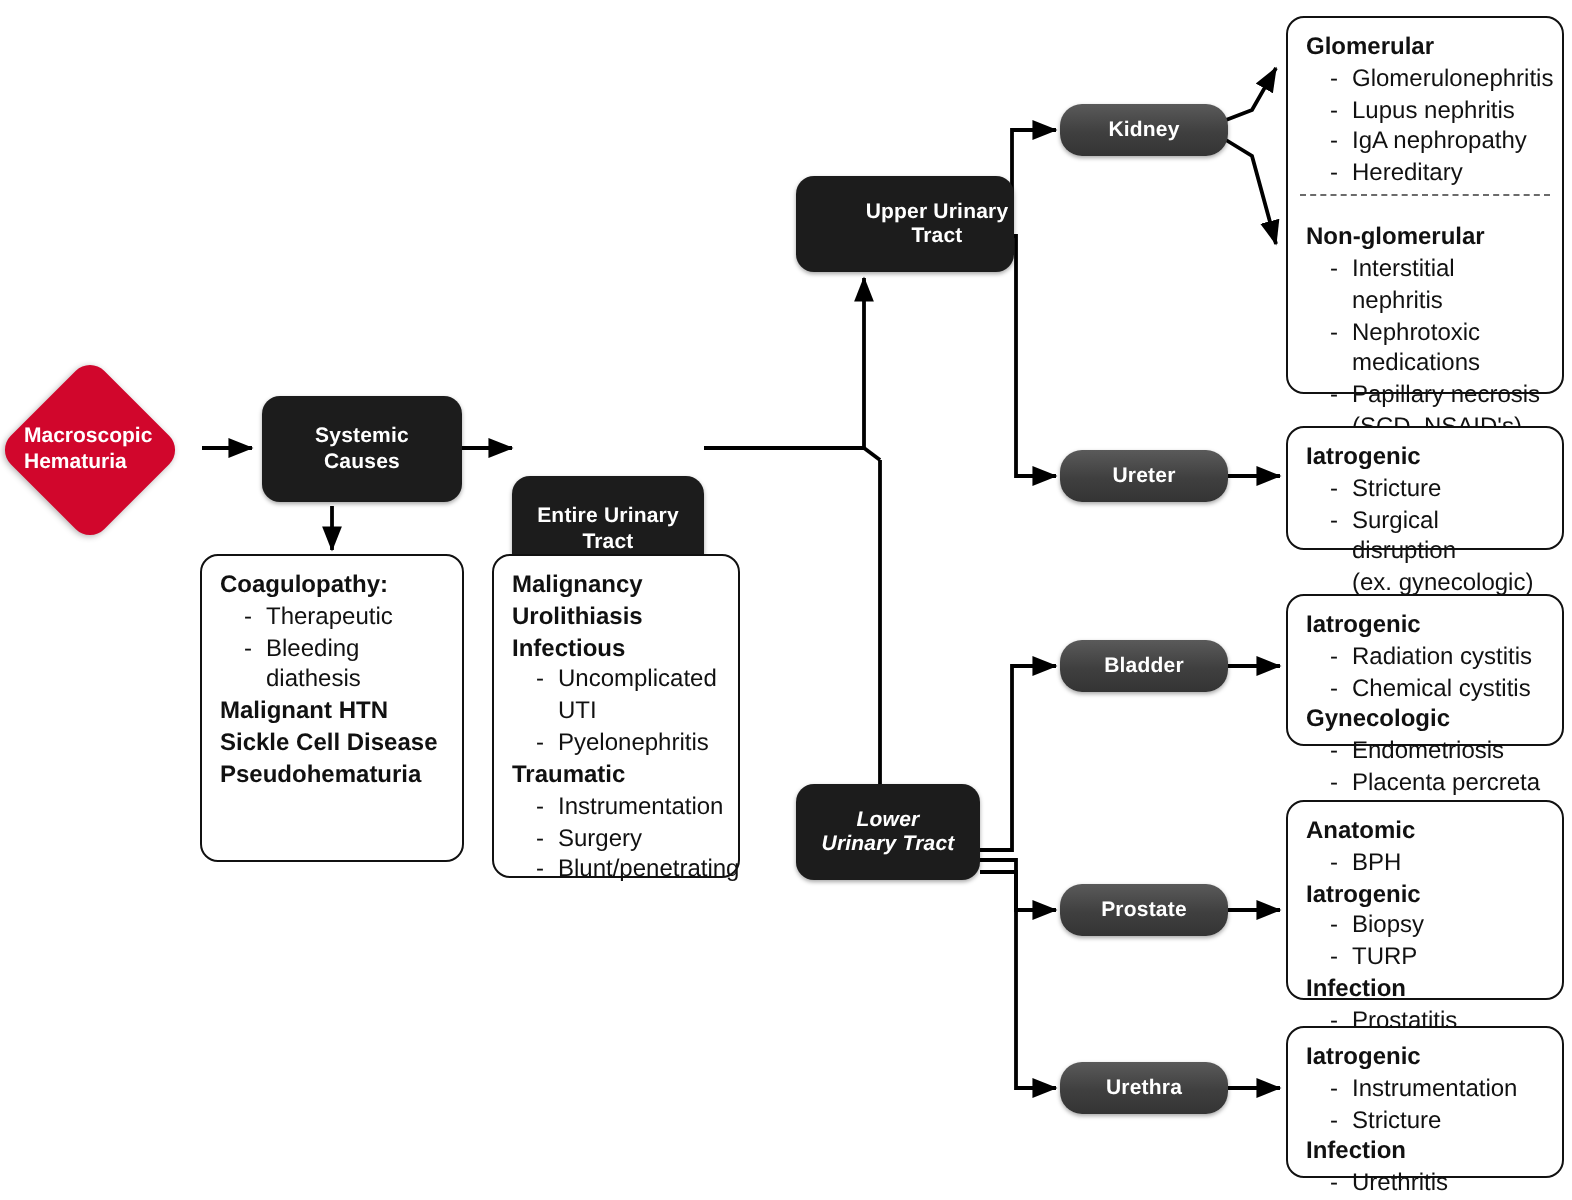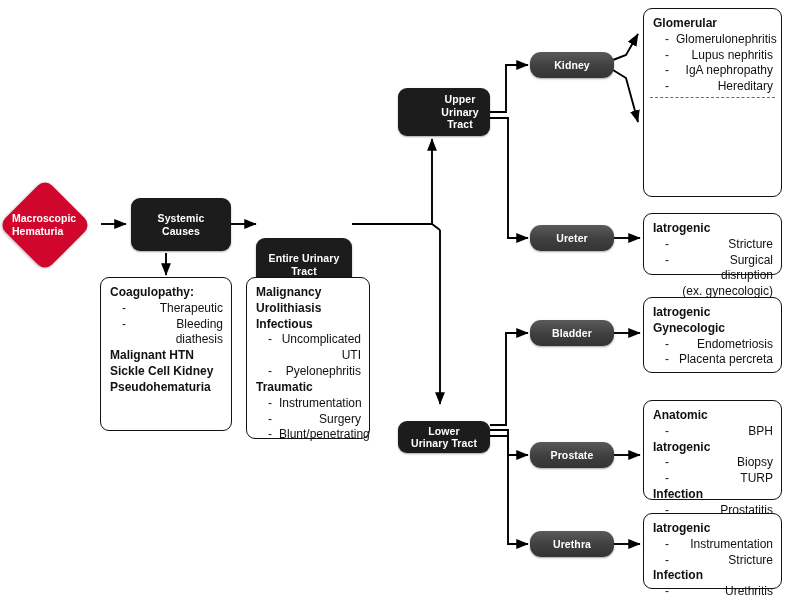--- a/index.html
+++ b/index.html
@@ -23,21 +23,21 @@
       background:#d1062c;transform:rotate(45deg);border-radius:10px;
       box-shadow:0 1px 3px rgba(0,0,0,.3);}
   .diamond .dlabel{position:relative;z-index:2;color:#fff;font-weight:bold;font-size:10.5px;
       line-height:1.2;width:120%;}
 
   
   .card{position:absolute;box-sizing:border-box;background:#fff;border:1.4px solid #111;
         border-radius:9px;padding:7px 8px 7px 9px;font-size:12px;color:#111;line-height:1.32;}
   .card .hd{font-weight:bold;}
   .card ul{list-style:none;margin:0;padding:0 0 0 12px;}
-  .card li{position:relative;padding-left:11px;text-align:right;}
+  .card li{position:relative;padding-left:11px;}
   .card li:before{content:"-";position:absolute;left:0;top:0;}
   .card li .cont{display:block;}
   .divider{position:absolute;left:6px;right:6px;border-top:1.5px dashed #6b6b6b;}
 
   .sec + .sec{margin-top:0px;}
 </style>
 </head>
 <body>
 
 <div id="stage">
@@ -96,25 +96,25 @@
   </div>
 
   <div class="node black" style="left:131px;top:198px;width:100px;height:53px;">
     <span>Systemic<br>Causes</span>
   </div>
 
   <div class="node black" style="left:256px;top:198px;width:96px;height:53px;margin-top:40px;">
     <span>Entire Urinary<br>Tract</span>
   </div>
 
-  <div class="node black" style="left:398px;top:88px;width:92px;height:48px;padding-left:32px;">
+  <div class="node black" style="left:398px;top:88px;width:109px;height:48px;padding-left:32px;">
     <span>Upper Urinary<br>Tract</span>
   </div>
 
-  <div class="node black" style="left:398px;top:421px;width:92px;height:32px;">
+  <div class="node black" style="left:398px;top:392px;width:92px;height:48px;font-style:italic;">
     <span>Lower<br>Urinary Tract</span>
   </div>
 
   <div class="node grey" style="left:530px;top:52px;width:84px;height:26px;">
     <span>Kidney</span>
   </div>
 
   <div class="node grey" style="left:530px;top:225px;width:84px;height:26px;">
     <span>Ureter</span>
   </div>
@@ -136,21 +136,21 @@
         <div class="hd">Coagulopathy:</div>
         <ul>
           <li>Therapeutic</li>
           <li>Bleeding diathesis</li>
         </ul>
       </div>
       <div class="sec">
         <div class="hd">Malignant HTN</div>
       </div>
       <div class="sec">
-        <div class="hd">Sickle Cell Kidney</div>
+        <div class="hd">Sickle Cell Disease</div>
       </div>
       <div class="sec">
         <div class="hd">Pseudohematuria</div>
       </div>
     </div>
 
   <div class="card" style="left:246px;top:277px;width:124px;height:162px;">
       <div class="sec">
         <div class="hd">Malignancy</div>
       </div>
@@ -180,35 +180,50 @@
           <div class="hd">Glomerular</div>
           <ul>
             <li>Glomerulonephritis</li>
             <li>Lupus nephritis</li>
             <li>IgA nephropathy</li>
             <li>Hereditary</li>
           </ul>
         </div>
       </div>
     <div class="divider" style="top:88px;"></div>
+    <div style="padding:14px 8px 6px 9px;">
+        <div class="sec">
+          <div class="hd">Non-glomerular</div>
+          <ul>
+            <li>Interstitial nephritis</li>
+            <li>Nephrotoxic<span class="cont">medications</span></li>
+            <li>Papillary necrosis<span class="cont">(SCD, NSAID's)</span></li>
+            <li>ADPKD</li>
+          </ul>
+        </div>
+      </div>
   </div>
 
   <div class="card" style="left:643px;top:213px;width:139px;height:62px;">
       <div class="sec">
         <div class="hd">Iatrogenic</div>
         <ul>
           <li>Stricture</li>
           <li>Surgical disruption<span class="cont">(ex. gynecologic)</span></li>
         </ul>
       </div>
     </div>
 
   <div class="card" style="left:643px;top:297px;width:139px;height:76px;">
       <div class="sec">
         <div class="hd">Iatrogenic</div>
+        <ul>
+          <li>Radiation cystitis</li>
+          <li>Chemical cystitis</li>
+        </ul>
       </div>
       <div class="sec">
         <div class="hd">Gynecologic</div>
         <ul>
           <li>Endometriosis</li>
           <li>Placenta percreta</li>
         </ul>
       </div>
     </div>
 

